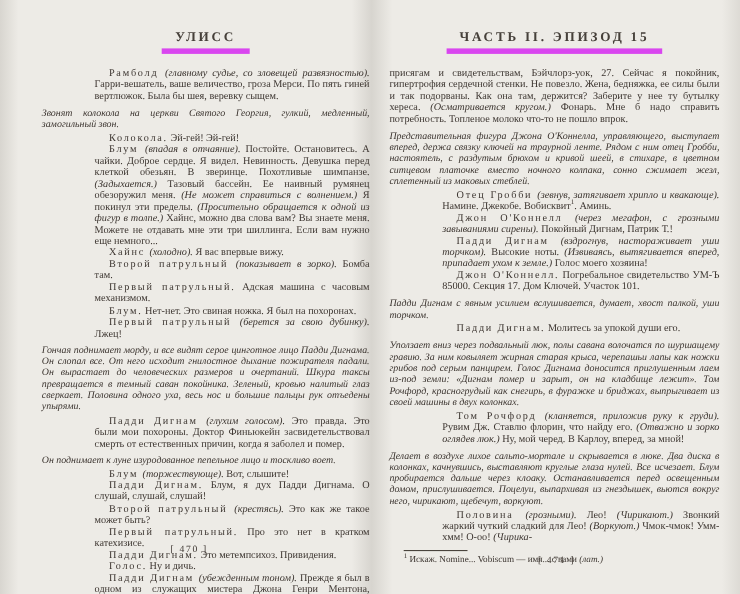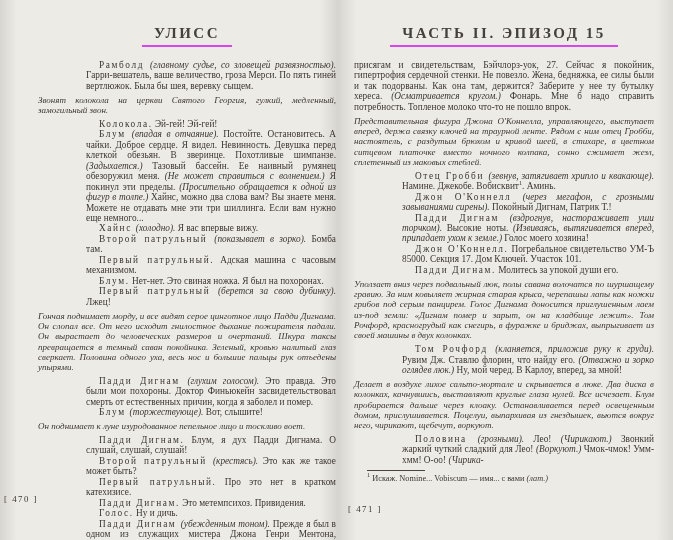--- a/index.html
+++ b/index.html
@@ -31,25 +31,25 @@
   }
 
   .page { position: absolute; top: 0; height: 100%; box-sizing: border-box; }
   .page-left  { left: 4px;   width: 336px; padding: 24px 4px 0 34px; }
   .page-right { left: 348px; width: 316px; padding: 24px 10px 0 6px; }
 
   .page-header { text-align: center; margin-bottom: 13px; }
   .header-text {
     display: inline-block;
     font-weight: bold;
-    font-size: 15px;
+    font-size: 12px;
     letter-spacing: 2.5px;
     color: #46403a;
     padding: 0 12px 3px 12px;
-    border-bottom: 2px solid #d946ef;
+    border-bottom: 5px solid #d946ef;
     white-space: nowrap;
   }
 
   .page-body { text-align: justify; }
   .para {
     margin: 0;
     font-size: 9.3px;
     line-height: 10.45px;
     text-align: justify;
   }
@@ -76,20 +76,21 @@
     margin: 0;
     font-size: 8.3px;
     line-height: 9.6px;
     padding-left: 13px;
     text-align: left;
   }
 
   .page-number {
     position: absolute;
     left: 0; right: 0;
+    text-align: center;
     font-size: 8.8px;
     letter-spacing: 1.5px;
     color: #3c3530;
   }
   .page-left  .page-number { bottom: 36px; }
   .page-right .page-number { bottom: 26px; }
 </style>
 </head>
 <body>
 
@@ -104,22 +105,22 @@
         <p class="para stage"><span>Звонят колокола на церкви Святого Георгия, гулкий, медленный, замогильный звон.</span></p>
         <p class="para dialogue"><span class="speaker">Колокола.</span><span> Эй-гей! Эй-гей!</span></p>
         <p class="para dialogue"><span class="speaker">Блум </span><span class="it">(впадая в отчаяние).</span><span> Постойте. Остановитесь. А чайки. Доброе сердце. Я видел. Невинность. Девушка перед клеткой обезьян. В зверинце. Похотливые шимпанзе. </span><span class="it">(Задыхается.)</span><span> Тазовый бассейн. Ее наивный румянец обезоружил меня. </span><span class="it">(Не может справиться с волнением.)</span><span> Я покинул эти пределы. </span><span class="it">(Просительно обращается к одной из фигур в толпе.)</span><span> Хайнс, можно два слова вам? Вы знаете меня. Можете не отдавать мне эти три шиллинга. Если вам нужно еще немного...</span></p>
         <p class="para dialogue"><span class="speaker">Хайнс </span><span class="it">(холодно).</span><span> Я вас впервые вижу.</span></p>
         <p class="para dialogue"><span class="speaker">Второй патрульный </span><span class="it">(показывает в зорко).</span><span> Бомба там.</span></p>
         <p class="para dialogue"><span class="speaker">Первый патрульный.</span><span> Адская машина с часовым механизмом.</span></p>
         <p class="para dialogue"><span class="speaker">Блум.</span><span> Нет-нет. Это свиная ножка. Я был на похоронах.</span></p>
         <p class="para dialogue"><span class="speaker">Первый патрульный </span><span class="it">(берется за свою дубинку).</span><span> Лжец!</span></p>
         <p class="para stage"><span>Гончая поднимает морду, и все видят серое цинготное лицо Падди Дигнама. Он слопал все. От него исходит гнилостное дыхание пожирателя падали. Он вырастает до человеческих размеров и очертаний. Шкура таксы превращается в темный саван покойника. Зеленый, кровью налитый глаз сверкает. Половина одного уха, весь нос и большие пальцы рук отъедены упырями.</span></p>
         <p class="para dialogue"><span class="speaker">Падди Дигнам </span><span class="it">(глухим голосом).</span><span> Это правда. Это были мои похороны. Доктор Финьюкейн засвидетельствовал смерть от естественных причин, когда я заболел и помер.</span></p>
+        <p class="para stage"><span>Он поднимает к луне изуродованное пепельное лицо и тоскливо воет.</span></p>
         <p class="para dialogue"><span class="speaker">Блум </span><span class="it">(торжествующе).</span><span> Вот, слышите!</span></p>
-        <p class="para stage"><span>Он поднимает к луне изуродованное пепельное лицо и тоскливо воет.</span></p>
         <p class="para dialogue"><span class="speaker">Падди Дигнам.</span><span> Блум, я дух Падди Дигнама. О слушай, слушай, слушай!</span></p>
         <p class="para dialogue"><span class="speaker">Второй патрульный </span><span class="it">(крестясь).</span><span> Это как же такое может быть?</span></p>
         <p class="para dialogue"><span class="speaker">Первый патрульный.</span><span> Про это нет в кратком катехизисе.</span></p>
         <p class="para dialogue"><span class="speaker">Падди Дигнам.</span><span> Это метемпсихоз. Привидения.</span></p>
         <p class="para dialogue"><span class="speaker">Голос.</span><span> Ну и дичь.</span></p>
         <p class="para dialogue"><span class="speaker">Падди Дигнам </span><span class="it">(убежденным тоном).</span><span> Прежде я был в одном из служащих мистера Джона Генри Ментона, стряпчего, поверенного по</span></p>
       </div>
     <div class="page-number">[ 470 ]</div>
   </div>
 
@@ -127,20 +128,21 @@
     <div class="page-header">
       <span class="header-text">ЧАСТЬ II. ЭПИЗОД 15</span>
     </div>
     <div class="page-body">
         <p class="para cont"><span>присягам и свидетельствам, Бэйчлорз-уок, 27. Сейчас я покойник, гипертрофия сердечной стенки. Не повезло. Жена, бедняжка, ее силы были и так подорваны. Как она там, держится? Заберите у нее ту бутылку хереса. </span><span class="it">(Осматривается кругом.)</span><span> Фонарь. Мне б надо справить потребность. Топленое молоко что-то не пошло впрок.</span></p>
         <p class="para stage"><span>Представительная фигура Джона О'Коннелла, управляющего, выступает вперед, держа связку ключей на траурной ленте. Рядом с ним отец Гробби, настоятель, с раздутым брюхом и кривой шеей, в стихаре, в цветном ситцевом платочке вместо ночного колпака, сонно сжимает жезл, сплетенный из маковых стеблей.</span></p>
         <p class="para dialogue"><span class="speaker">Отец Гробби </span><span class="it">(зевнув, затягивает хрипло и квакающе).</span><span> Намине. Джекобе. Вобисквит</span><span class="sup">1</span><span>. Аминь.</span></p>
         <p class="para dialogue"><span class="speaker">Джон О'Коннелл </span><span class="it">(через мегафон, с грозными завываниями сирены).</span><span> Покойный Дигнам, Патрик Т.!</span></p>
         <p class="para dialogue"><span class="speaker">Падди Дигнам </span><span class="it">(вздрогнув, настораживает уши торчком).</span><span> Высокие ноты. </span><span class="it">(Извиваясь, вытягивается вперед, припадает ухом к земле.)</span><span> Голос моего хозяина!</span></p>
         <p class="para dialogue"><span class="speaker">Джон О'Коннелл.</span><span> Погребальное свидетельство УМ-Ъ 85000. Секция 17. Дом Ключей. Участок 101.</span></p>
+        <p class="para stage"><span>Падди Дигнам с явным усилием вслушивается, думает, хвост палкой, уши торчком.</span></p>
         <p class="para dialogue"><span class="speaker">Падди Дигнам.</span><span> Молитесь за упокой души его.</span></p>
         <p class="para stage"><span>Уползает вниз через подвальный люк, полы савана волочатся по шуршащему гравию. За ним ковыляет жирная старая крыса, черепашьи лапы как ножки грибов под серым панцирем. Голос Дигнама доносится приглушенным лаем из-под земли: «Дигнам помер и зарыт, он на кладбище лежит». Том Рочфорд, красногрудый как снегирь, в фуражке и бриджах, выпрыгивает из своей машины в двух колонках.</span></p>
         <p class="para dialogue"><span class="speaker">Том Рочфорд </span><span class="it">(кланяется, приложив руку к груди).</span><span> Рувим Дж. Ставлю флорин, что найду его. </span><span class="it">(Отважно и зорко оглядев люк.)</span><span> Ну, мой черед. В Карлоу, вперед, за мной!</span></p>
         <p class="para stage"><span>Делает в воздухе лихое сальто-мортале и скрывается в люке. Два диска в колонках, качнувшись, выставляют круглые глаза нулей. Все исчезает. Блум пробирается дальше через клоаку. Останавливается перед освещенным домом, прислушивается. Поцелуи, выпархивая из гнездышек, вьются вокруг него, чирикают, щебечут, воркуют.</span></p>
         <p class="para dialogue"><span class="speaker">Половина </span><span class="it">(грозными).</span><span> Лео! </span><span class="it">(Чирикают.)</span><span> Звонкий жаркий чуткий сладкий для Лео! </span><span class="it">(Воркуют.)</span><span> Чмок-чмок! Умм-хмм! О-оо! </span><span class="it">(Чирика-</span></p>
       </div>
     <div class="footnote">
       <div class="footnote-rule"></div>
       <p class="footnote-text"><span class="sup">1</span><span> Искаж. Nomine... Vobiscum — имя... с вами </span><span class="it">(лат.)</span></p>
     </div>

